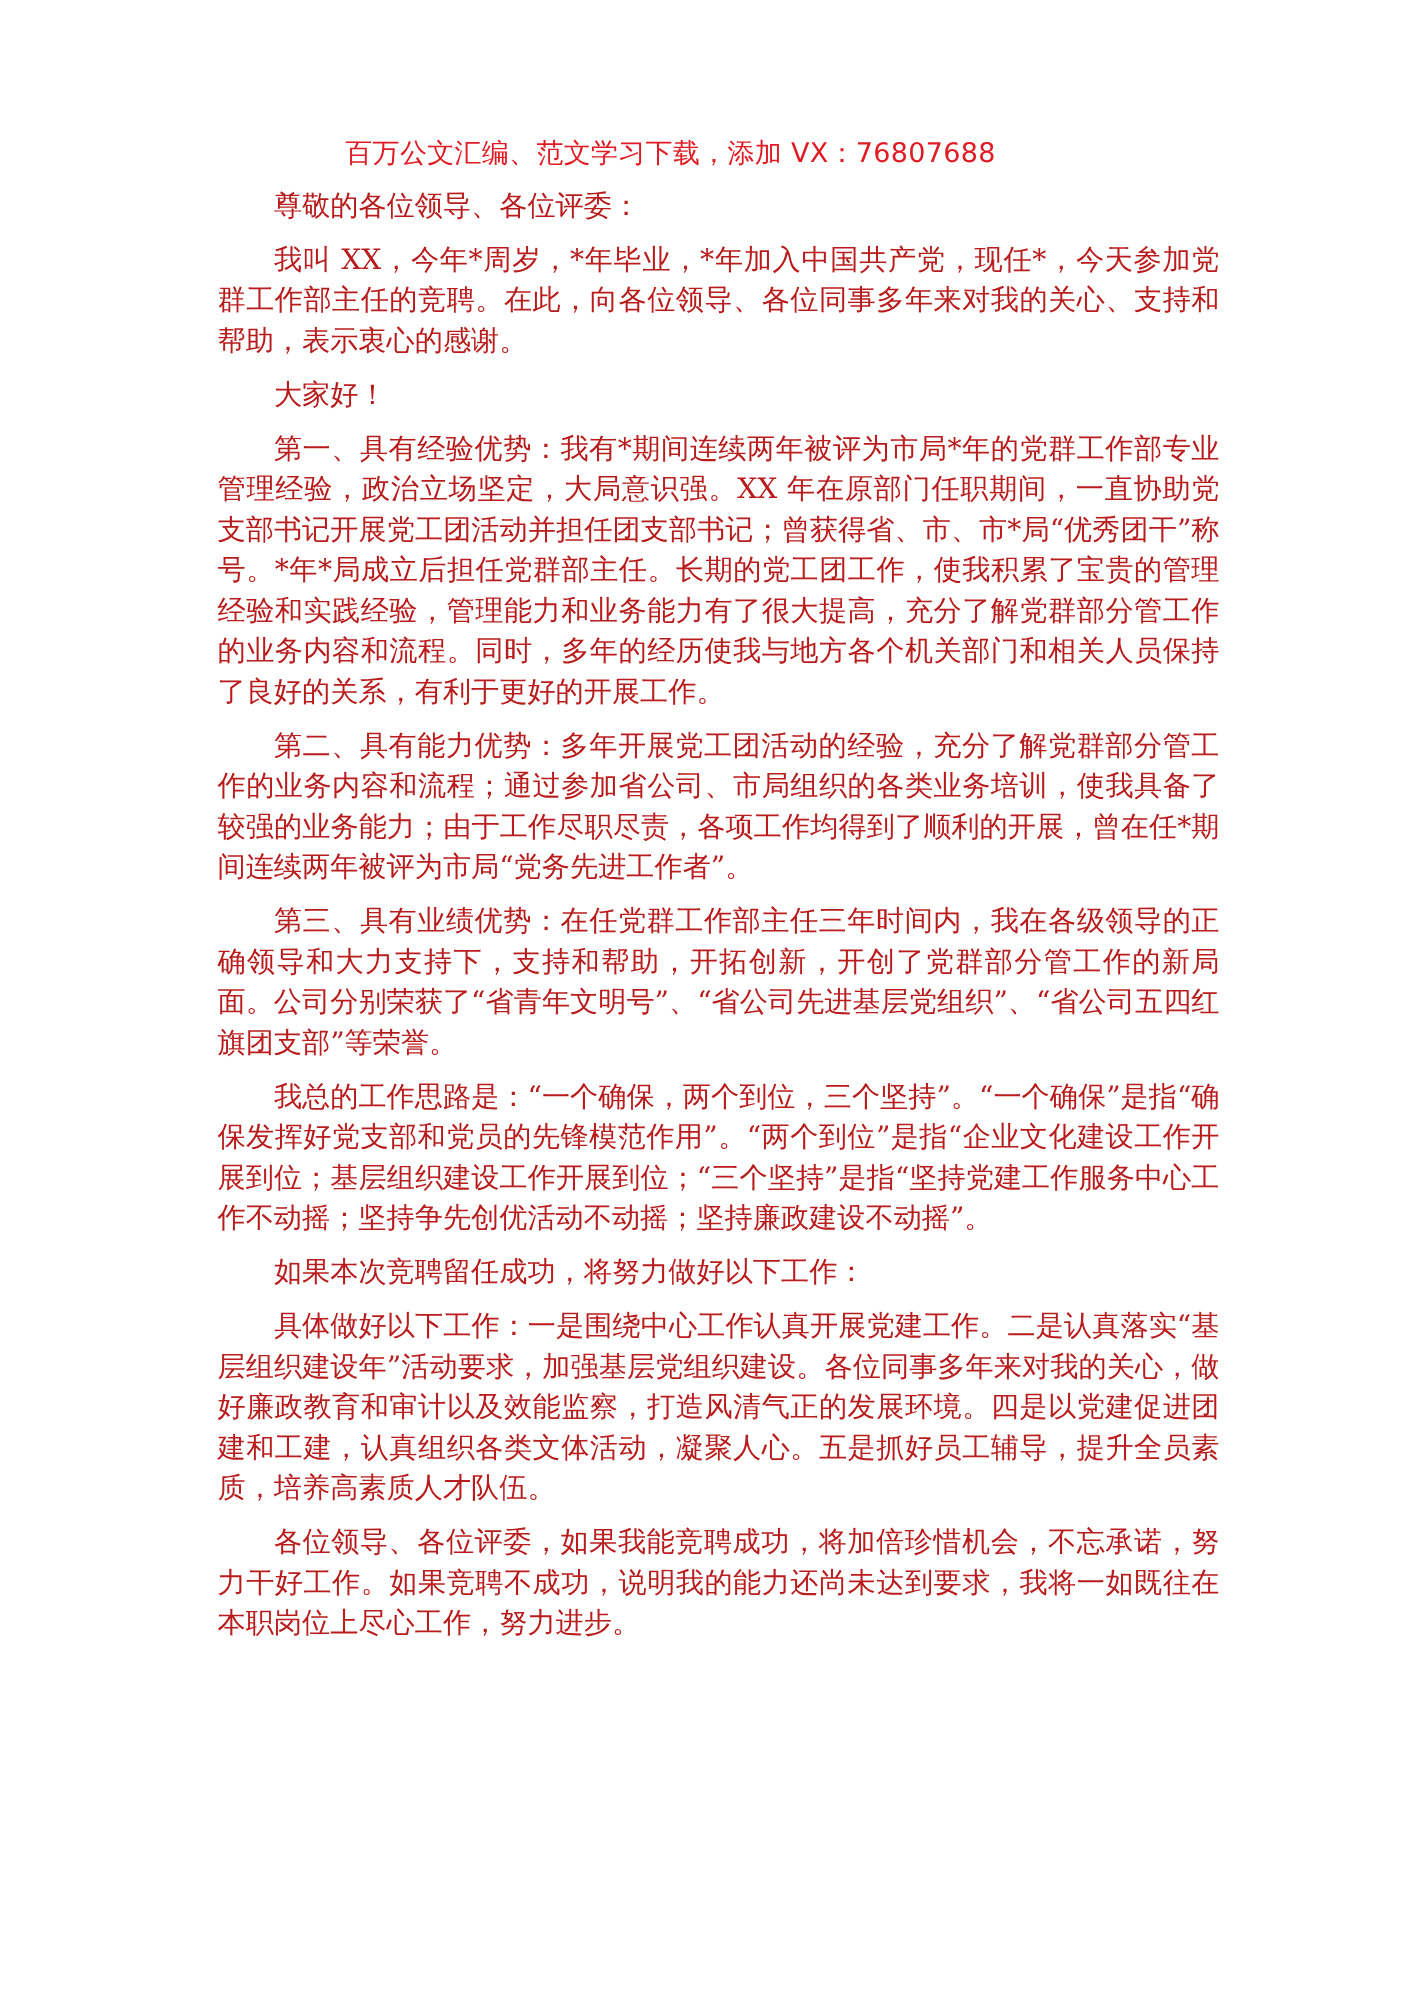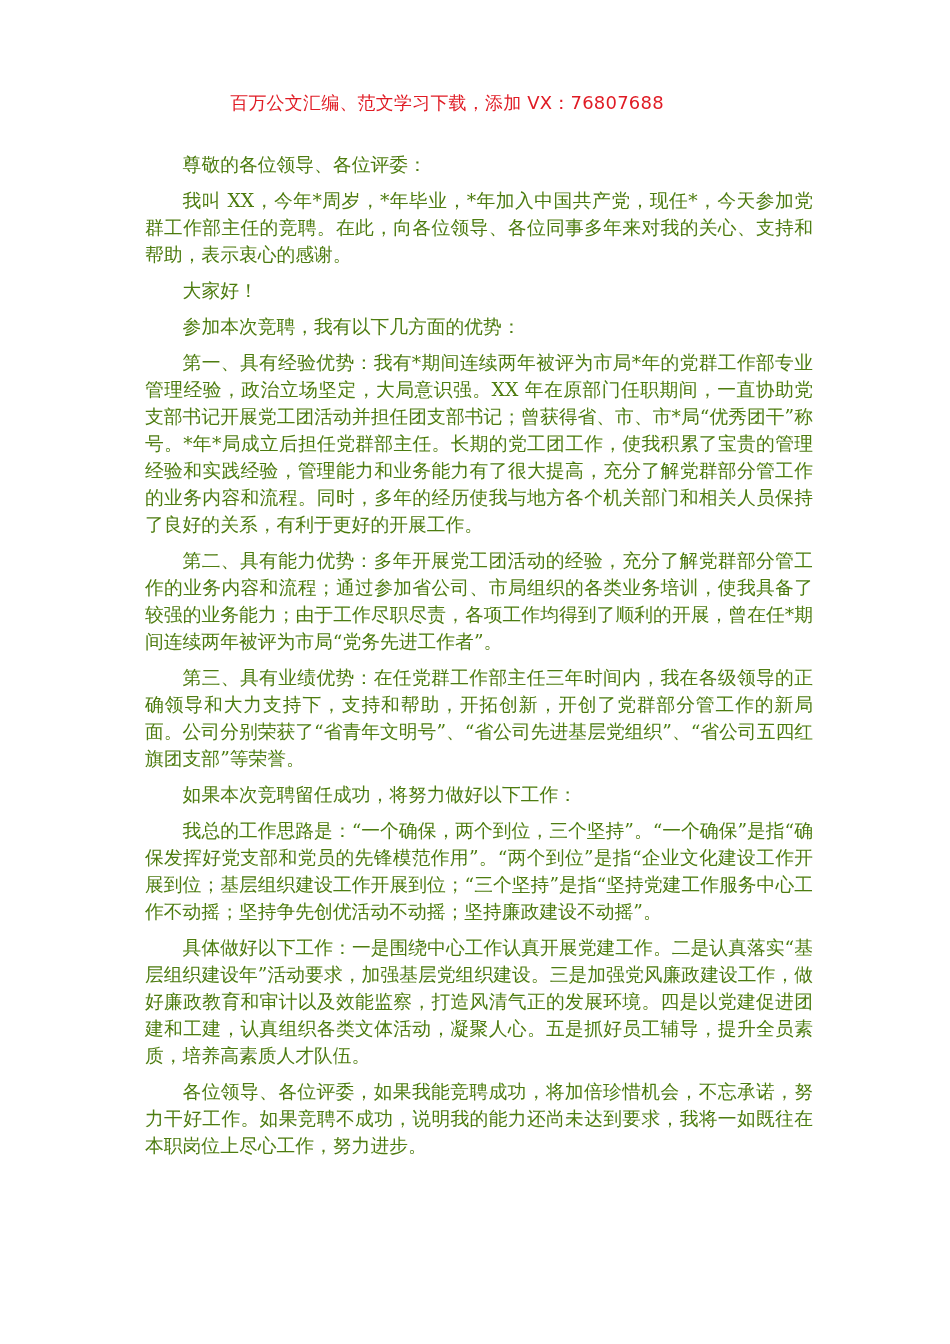--- a/index.html
+++ b/index.html
@@ -6,37 +6,35 @@
     body { width: 950px; height: 1344px; position: relative; overflow: hidden; }
     .page { position: absolute; left: 0; top: 0; width: 950px; height: 1344px; background: #fff; }
     .header {
       position: absolute; left: 0; top: 67px; width: 894px; text-align: center;
       color: #e01b24; font-family: "DejaVu Sans", "Liberation Sans", sans-serif;
       font-size: 18px; line-height: 26px; letter-spacing: 0.2px; margin-top: 23px;
     }
     .content {
       position: absolute; left: 145px; top: 124px; width: 668px;
       font-family: "DejaVu Serif", "Liberation Serif", serif;
-      color: #4d7c0f; font-size: 18.8px; line-height: 27px;
+      color: #b91c1c; font-size: 18.8px; line-height: 27px;
       text-align: justify;
-      margin-top: 27px;
     }
     .content p { margin: 0 0 9px 0; text-indent: 2em; }
   </style>
 </head>
 <body>
 
 <div class="page">
   <div class="header">百万公文汇编、范文学习下载，添加 VX：76807688</div>
   <div class="content">
     <p>尊敬的各位领导、各位评委：</p>
     <p>我叫 XX，今年*周岁，*年毕业，*年加入中国共产党，现任*，今天参加党群工作部主任的竞聘。在此，向各位领导、各位同事多年来对我的关心、支持和帮助，表示衷心的感谢。</p>
     <p>大家好！</p>
-    <p>参加本次竞聘，我有以下几方面的优势：</p>
     <p>第一、具有经验优势：我有*期间连续两年被评为市局*年的党群工作部专业管理经验，政治立场坚定，大局意识强。XX 年在原部门任职期间，一直协助党支部书记开展党工团活动并担任团支部书记；曾获得省、市、市*局“优秀团干”称号。*年*局成立后担任党群部主任。长期的党工团工作，使我积累了宝贵的管理经验和实践经验，管理能力和业务能力有了很大提高，充分了解党群部分管工作的业务内容和流程。同时，多年的经历使我与地方各个机关部门和相关人员保持了良好的关系，有利于更好的开展工作。</p>
     <p>第二、具有能力优势：多年开展党工团活动的经验，充分了解党群部分管工作的业务内容和流程；通过参加省公司、市局组织的各类业务培训，使我具备了较强的业务能力；由于工作尽职尽责，各项工作均得到了顺利的开展，曾在任*期间连续两年被评为市局“党务先进工作者”。</p>
     <p>第三、具有业绩优势：在任党群工作部主任三年时间内，我在各级领导的正确领导和大力支持下，支持和帮助，开拓创新，开创了党群部分管工作的新局面。公司分别荣获了“省青年文明号”、“省公司先进基层党组织”、“省公司五四红旗团支部”等荣誉。</p>
+    <p>我总的工作思路是：“一个确保，两个到位，三个坚持”。“一个确保”是指“确保发挥好党支部和党员的先锋模范作用”。“两个到位”是指“企业文化建设工作开展到位；基层组织建设工作开展到位；“三个坚持”是指“坚持党建工作服务中心工作不动摇；坚持争先创优活动不动摇；坚持廉政建设不动摇”。</p>
     <p>如果本次竞聘留任成功，将努力做好以下工作：</p>
-    <p>我总的工作思路是：“一个确保，两个到位，三个坚持”。“一个确保”是指“确保发挥好党支部和党员的先锋模范作用”。“两个到位”是指“企业文化建设工作开展到位；基层组织建设工作开展到位；“三个坚持”是指“坚持党建工作服务中心工作不动摇；坚持争先创优活动不动摇；坚持廉政建设不动摇”。</p>
-    <p>具体做好以下工作：一是围绕中心工作认真开展党建工作。二是认真落实“基层组织建设年”活动要求，加强基层党组织建设。三是加强党风廉政建设工作，做好廉政教育和审计以及效能监察，打造风清气正的发展环境。四是以党建促进团建和工建，认真组织各类文体活动，凝聚人心。五是抓好员工辅导，提升全员素质，培养高素质人才队伍。</p>
+    <p>具体做好以下工作：一是围绕中心工作认真开展党建工作。二是认真落实“基层组织建设年”活动要求，加强基层党组织建设。各位同事多年来对我的关心，做好廉政教育和审计以及效能监察，打造风清气正的发展环境。四是以党建促进团建和工建，认真组织各类文体活动，凝聚人心。五是抓好员工辅导，提升全员素质，培养高素质人才队伍。</p>
     <p>各位领导、各位评委，如果我能竞聘成功，将加倍珍惜机会，不忘承诺，努力干好工作。如果竞聘不成功，说明我的能力还尚未达到要求，我将一如既往在本职岗位上尽心工作，努力进步。</p>
   </div>
 </div>
 
 </body></html>

